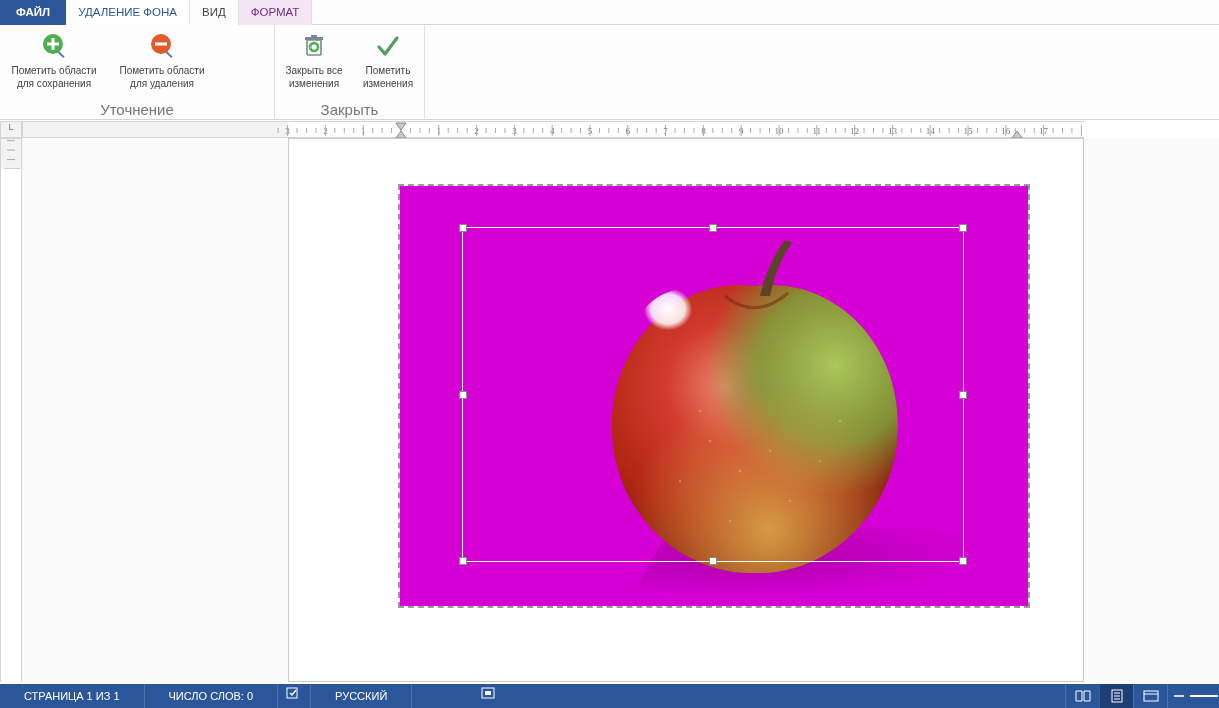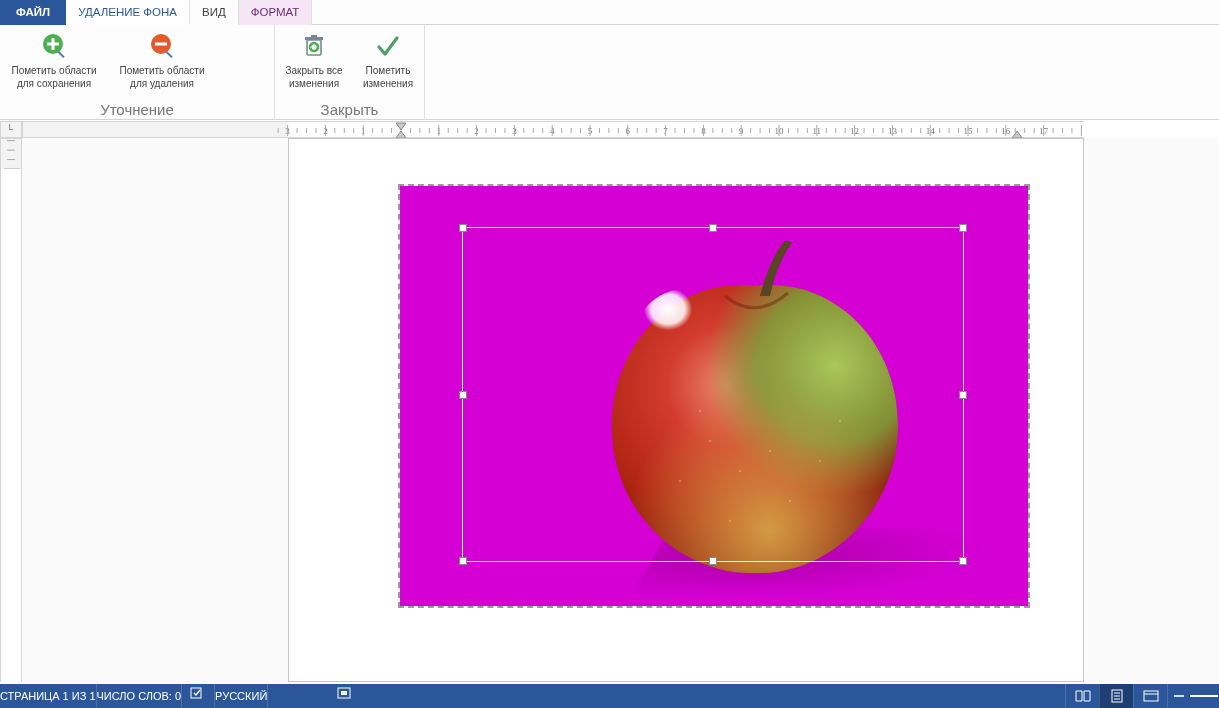--- a/index.html
+++ b/index.html
@@ -54,21 +54,21 @@
 
   
   .apple{ position:absolute; left:190px; top:55px; width:330px; height:340px; }
   .shadow{ position:absolute; left:250px; bottom:8px; width:330px; height:70px;
            background:radial-gradient(ellipse at 30% 40%,rgba(140,0,130,.55),rgba(140,0,130,0) 70%);
            transform:skewX(-30deg); }
 
   
   .status{ position:absolute; left:0; bottom:0; width:1219px; height:24px; background:#2b579a;
            color:#fff; font-size:11px; display:flex; align-items:center; }
-  .status .seg{ padding:0 0; height:24px; line-height:24px; border-right:1px solid rgba(255,255,255,.15); }
+  .status .seg{ padding:0 24px; height:24px; line-height:24px; border-right:1px solid rgba(255,255,255,.15); }
   .status .right{ position:absolute; right:0; top:0; display:flex; height:24px; }
   .vbtn{ width:34px; height:24px; display:flex; align-items:center; justify-content:center;
          border-left:1px solid rgba(255,255,255,.15); cursor:pointer; }
   .vbtn.active{ background:#1e3f73; }
   .zoom-track{ width:28px; height:2px; background:#fff; margin:0 1px; }
 
   .tick-num{ font:9px/1 "Segoe UI"; fill:#777; }
   .tickline{ stroke:#aaa; stroke-width:1; }
 </style>
 </head>

